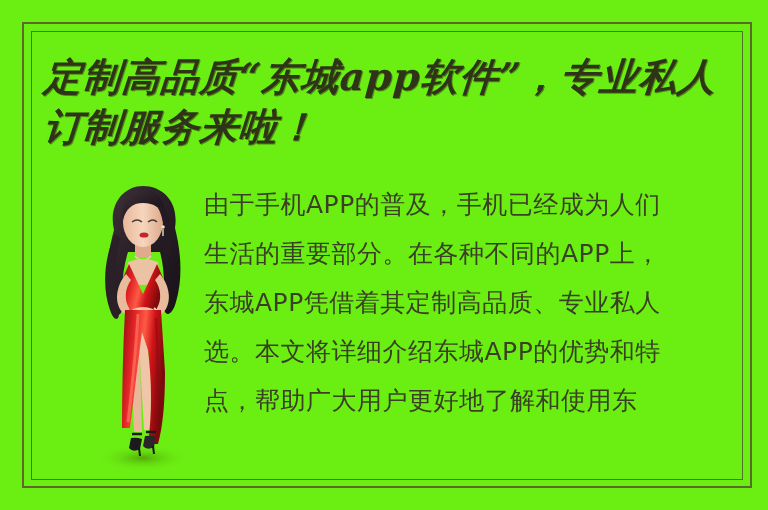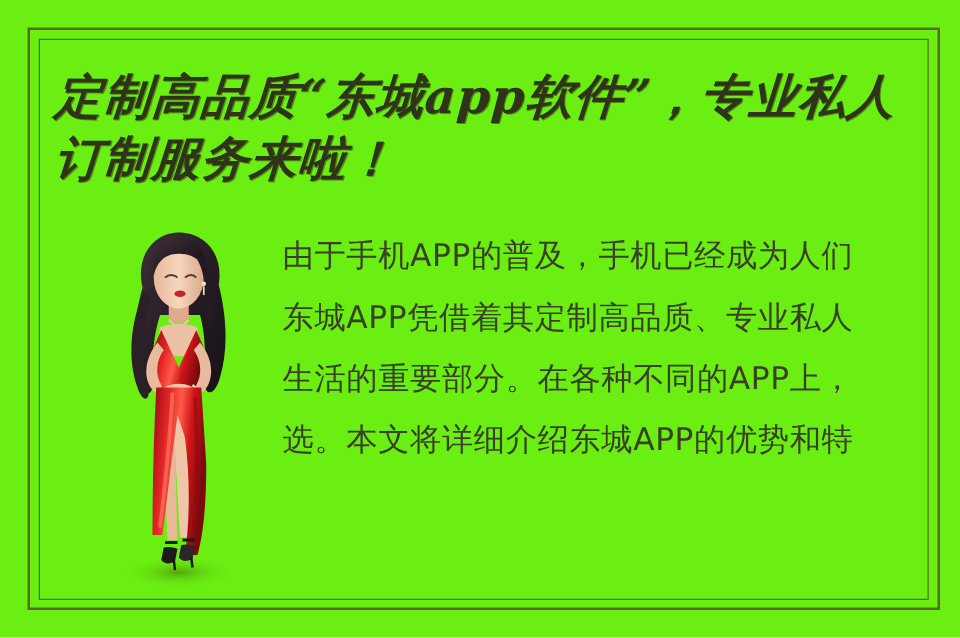--- a/index.html
+++ b/index.html
@@ -58,21 +58,21 @@
     color: #2f3317;
     white-space: nowrap;
     text-shadow: 1px 1px 0 rgba(52,60,20,0.55);
     transform: skewX(-4deg);
     transform-origin: left center;
   }
 
   
   .body-block {
     position: absolute;
-    left: 226px;
+    left: 204px;
     top: 180px;
     width: 525px;
   }
   .body-line {
     font-family: "DejaVu Sans", "Liberation Sans", sans-serif;
     font-size: 25px;
     line-height: 49px;
     color: #3a4024;
     letter-spacing: 0.5px;
     white-space: nowrap;
@@ -186,18 +186,19 @@
 
       <path d="M63 256 q6 -1 11 1 l-2 10 q-7 4 -11 -1 Z" fill="#1d1a1d"></path>
       <path d="M77 254 q6 -1 11 1 l-2 10 q-7 4 -11 -1 Z" fill="#2a262a"></path>
       <path d="M71 266 l1 8" stroke="#171417" stroke-width="2"></path>
       <path d="M85 264 l1 8" stroke="#171417" stroke-width="2"></path>
     </svg>
   </div>
 
   <div class="body-block">
     <div class="body-line">由于手机APP的普及，手机已经成为人们</div>
+    <div class="body-line">生活的重要部分。在各种不同的APP上，</div>
     <div class="body-line">东城APP凭借着其定制高品质、专业私人</div>
-    <div class="body-line">生活的重要部分。在各种不同的APP上，</div>
     <div class="body-line">选。本文将详细介绍东城APP的优势和特</div>
+    <div class="body-line">点，帮助广大用户更好地了解和使用东</div>
   </div>
 
 </div>
 
 </body></html>

